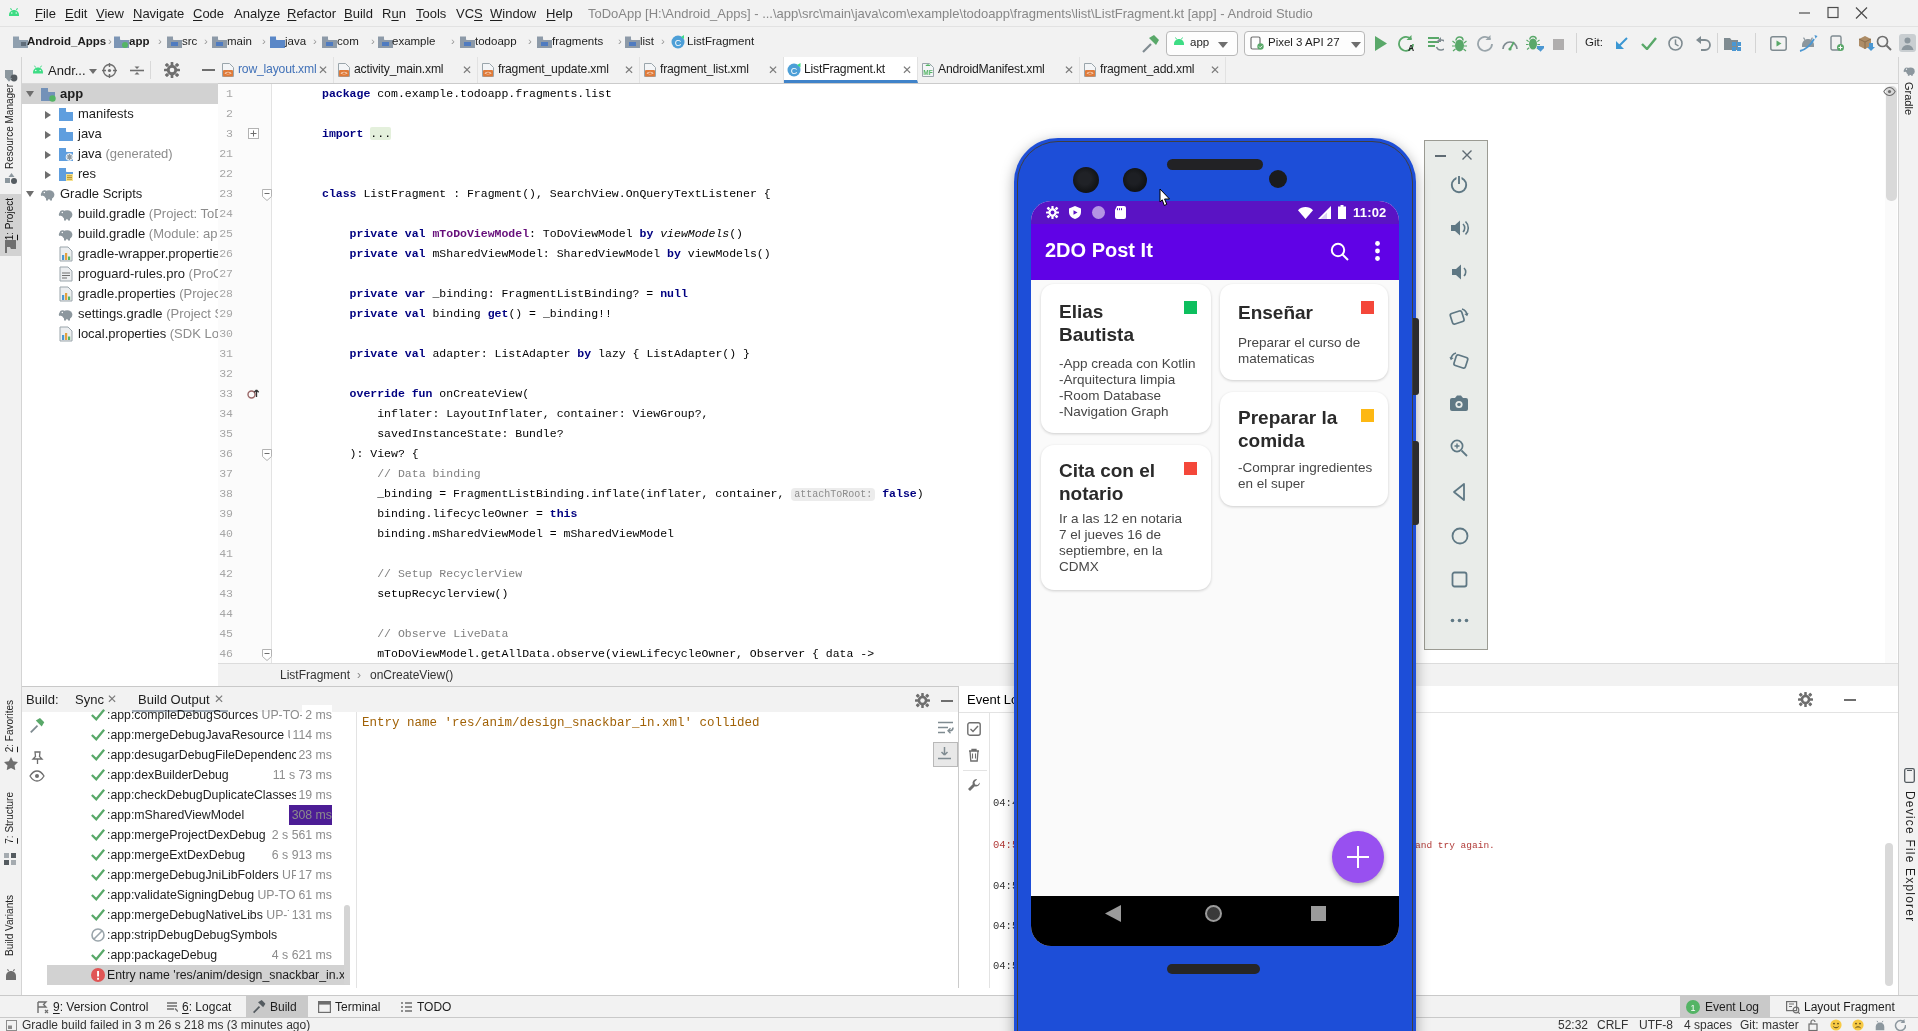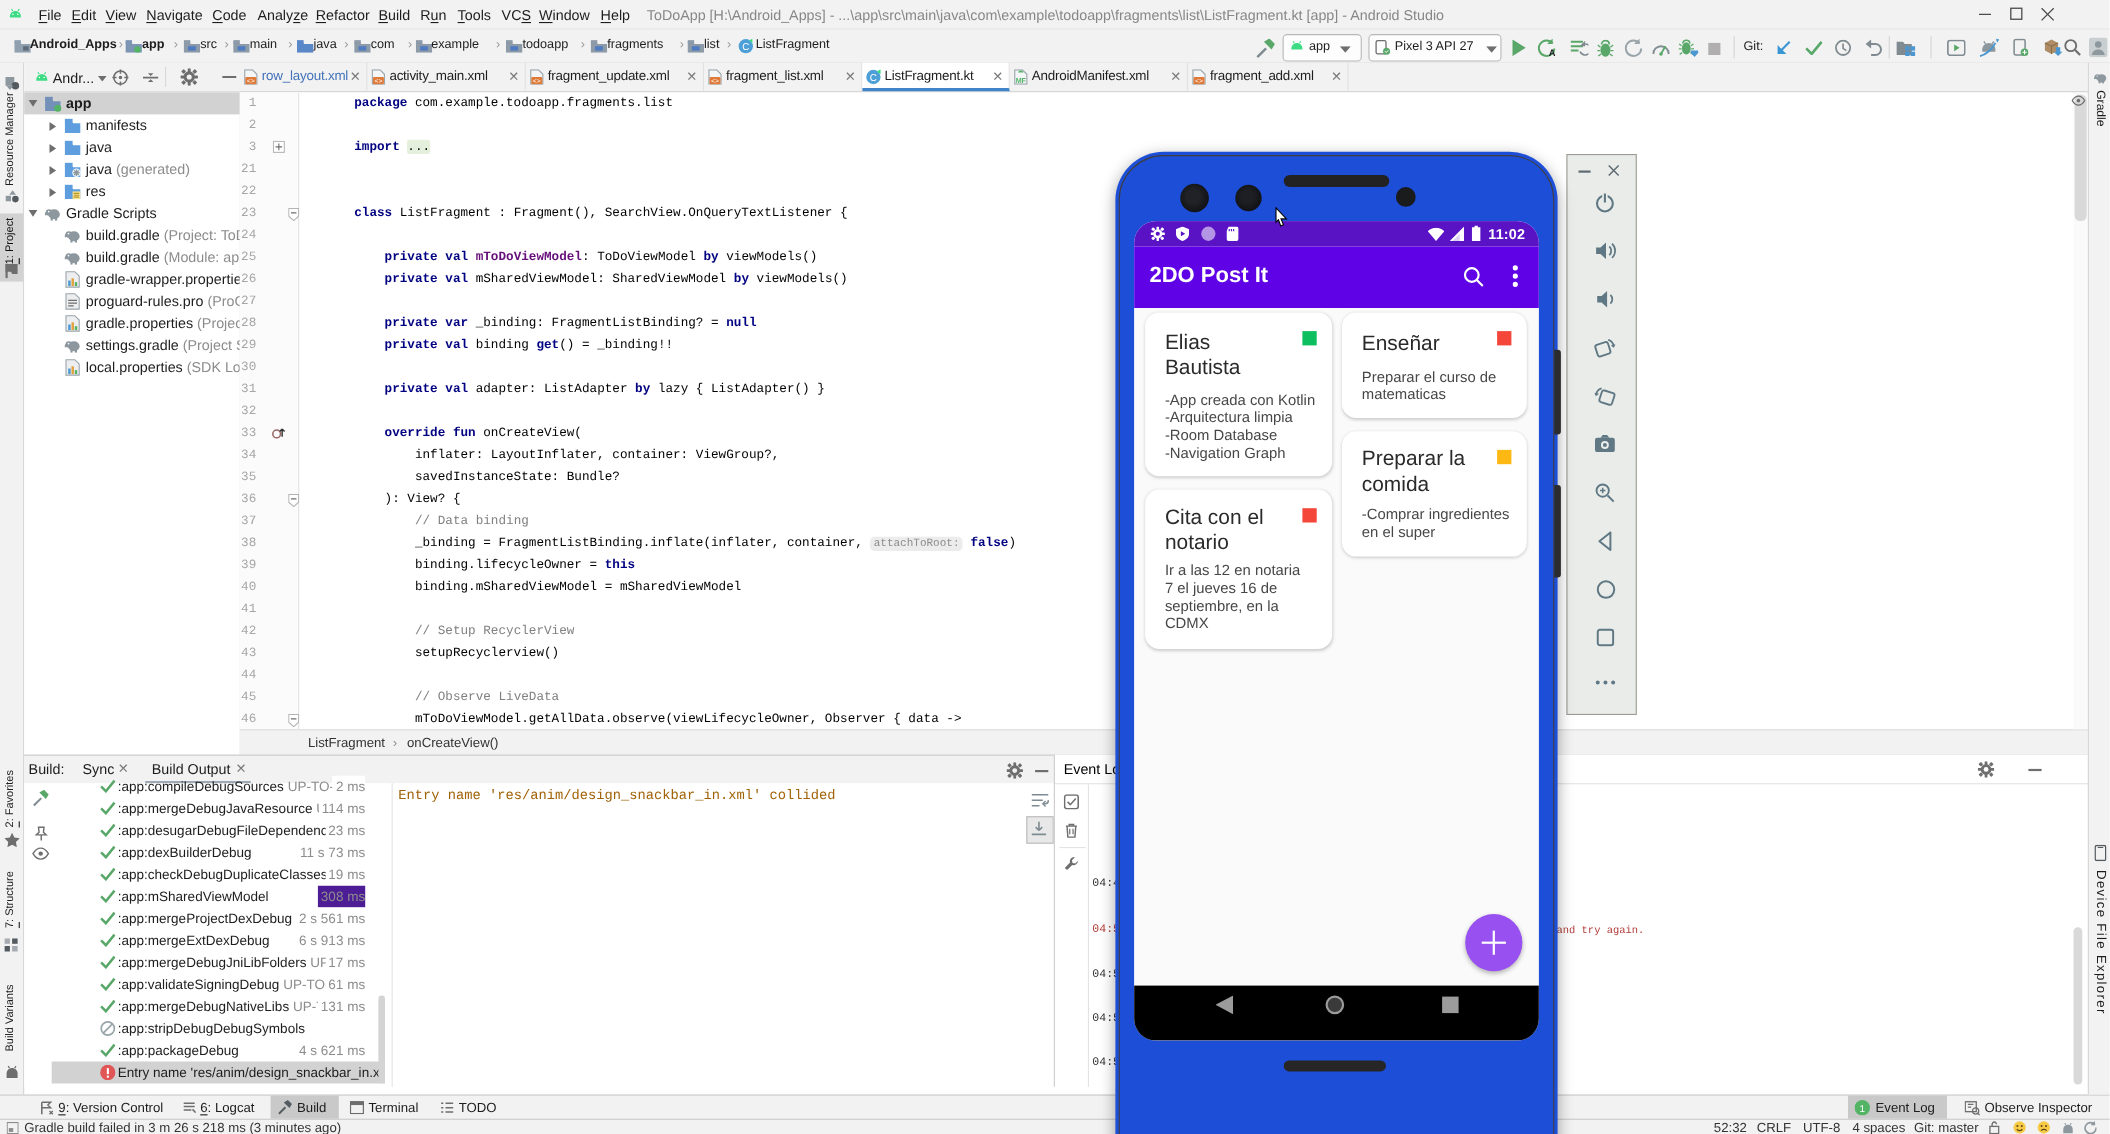--- a/index.html
+++ b/index.html
@@ -33,21 +33,21 @@
 .tab .x{position:absolute;top:6px;right:5px;color:#7b7b7b;font-size:12px;}
 .tabicon{position:absolute;top:6px;left:3px;width:14px;height:14px;}
 
 #editor{left:218px;top:84px;width:1666px;height:579px;background:#fff;overflow:hidden;font-family:"Liberation Mono",monospace;font-size:11.5px;}
 #gutter{position:absolute;left:0;top:0;width:53px;height:579px;background:#fbfbfb;border-right:1px solid #e3e3e3;}
 .lno{position:absolute;width:15px;text-align:right;color:#a6a6a6;height:20px;line-height:20px;left:0;}
 .cl{position:absolute;left:59px;height:20px;line-height:20px;white-space:pre;color:#000;margin-left:45px;}
 .kw{color:#000080;font-weight:bold;}
 .pu{color:#660e7a;font-weight:bold;}
 .cm{color:#808080;}
-.it{}
+.it{font-style:italic;}
 .hint{background:#ececec;color:#8c8c8c;border-radius:4px;padding:1px 3px;font-size:10px;}
 .fold{background:#e4f0dc;border-radius:2px;}
 
 #rstripe{left:1898px;top:57px;width:20px;height:938px;background:#f2f2f2;border-left:1px solid #d4d4d4;}
 
 #ebread{left:218px;top:663px;width:1680px;height:23px;background:#f2f2f2;border-top:1px solid #dcdcdc;font-size:12px;color:#333;}
 
 #buildhdr{left:22px;top:686px;width:1876px;height:26px;background:#f2f2f2;border-top:1px solid #c9c9c9;font-size:13px;color:#1d1d1d;}
 #buildbody{left:22px;top:712px;width:936px;height:276px;background:#fff;}
 .btrow{position:absolute;left:30px;width:300px;height:20px;line-height:20px;font-size:12.3px;white-space:nowrap;overflow:hidden;color:#1d1d1d;}
@@ -55,21 +55,21 @@
 
 #toolwin{left:0;top:995px;width:1918px;height:22px;background:#f2f2f2;border-top:1px solid #c9c9c9;font-size:12px;color:#1d1d1d;}
 #statusbar{left:0;top:1017px;width:1918px;height:14px;background:#f2f2f2;border-top:1px solid #c9c9c9;font-size:12px;color:#333;}
 
 #etoolbar{left:1424px;top:140px;width:62px;height:508px;background:#e9ece9;border:1px solid #9b9b93;}
 #phone{left:1014px;top:138px;width:402px;height:994px;background:#1d4ed8;border-radius:44px;box-shadow:0 4px 14px rgba(0,0,0,.35);}
 #screen{position:absolute;left:17px;top:63px;width:368px;height:745px;border-radius:20px;overflow:hidden;background:#fafafa;}
 #sbar{position:absolute;left:0;top:0;width:368px;height:23px;background:#5a13c4;}
 #abar{position:absolute;left:0;top:23px;width:368px;height:56px;background:#6002e6;}
 .card{position:absolute;background:#fff;border-radius:13px;box-shadow:0 1px 3px rgba(0,0,0,.18);}
-.ctitle{position:absolute;left:18px;font-size:19px;font-weight:normal;color:#2a2a2a;line-height:23px;}
+.ctitle{position:absolute;left:18px;font-size:19px;font-weight:bold;color:#2a2a2a;line-height:23px;}
 .cbody{position:absolute;left:18px;font-size:13.5px;color:#474747;line-height:16px;}
 .csq{position:absolute;width:13px;height:13px;right:14px;top:17px;}
 #navbar{position:absolute;left:0;top:695px;width:368px;height:50px;background:#000;}
 </style>
 </head>
 <body>
 <div id="app">
   <div class="abs" id="menubar">
     <svg style="position:absolute;left:7px;top:7px" width="14" height="13" viewBox="0 0 14 13">
         <path d="M2 8c0-2.8 2.2-5 5-5s5 2.2 5 5v1H2z" fill="#3ddc84"></path>
@@ -862,21 +862,21 @@
         <circle cx="7" cy="7" r="7" fill="#54b465"></circle>
         <text x="7" y="10.5" font-size="9" fill="#fff" text-anchor="middle" font-family="Liberation Sans">1</text>
       </svg>
     <span style="position:absolute;left:1705px;top:4px">Event Log</span>
     <svg style="position:absolute;left:1786px;top:5px" width="14" height="13" viewBox="0 0 14 13">
         <rect x="0.6" y="0.6" width="10" height="9" fill="none" stroke="#6e6e6e" stroke-width="1.2"></rect>
         <path d="M3 3h5M3 5.5h3" stroke="#6e6e6e" stroke-width="1.1"></path>
         <circle cx="10" cy="9" r="2.8" fill="none" stroke="#6e6e6e" stroke-width="1.2"></circle>
         <path d="M12 11l2 2" stroke="#6e6e6e" stroke-width="1.2"></path>
       </svg>
-    <span style="position:absolute;left:1804px;top:4px">Observe Inspector</span>
+    <span style="position:absolute;left:1804px;top:4px">Layout Fragment</span>
   </div>
   <div class="abs" id="statusbar">
     <svg style="position:absolute;left:6px;top:2px" width="11" height="11" viewBox="0 0 11 11">
         <rect x="0.5" y="0.5" width="10" height="10" fill="none" stroke="#8c8c8c"></rect>
         <rect x="2" y="5.5" width="4" height="3.5" fill="#8c8c8c"></rect>
       </svg>
     <span style="position:absolute;left:22px;top:0">Gradle build failed in 3 m 26 s 218 ms (3 minutes ago)</span>
     <span style="position:absolute;left:1558px;top:0">52:32</span>
     <span style="position:absolute;left:1597px;top:0">CRLF</span>
     <span style="position:absolute;left:1639px;top:0">UTF-8</span>

